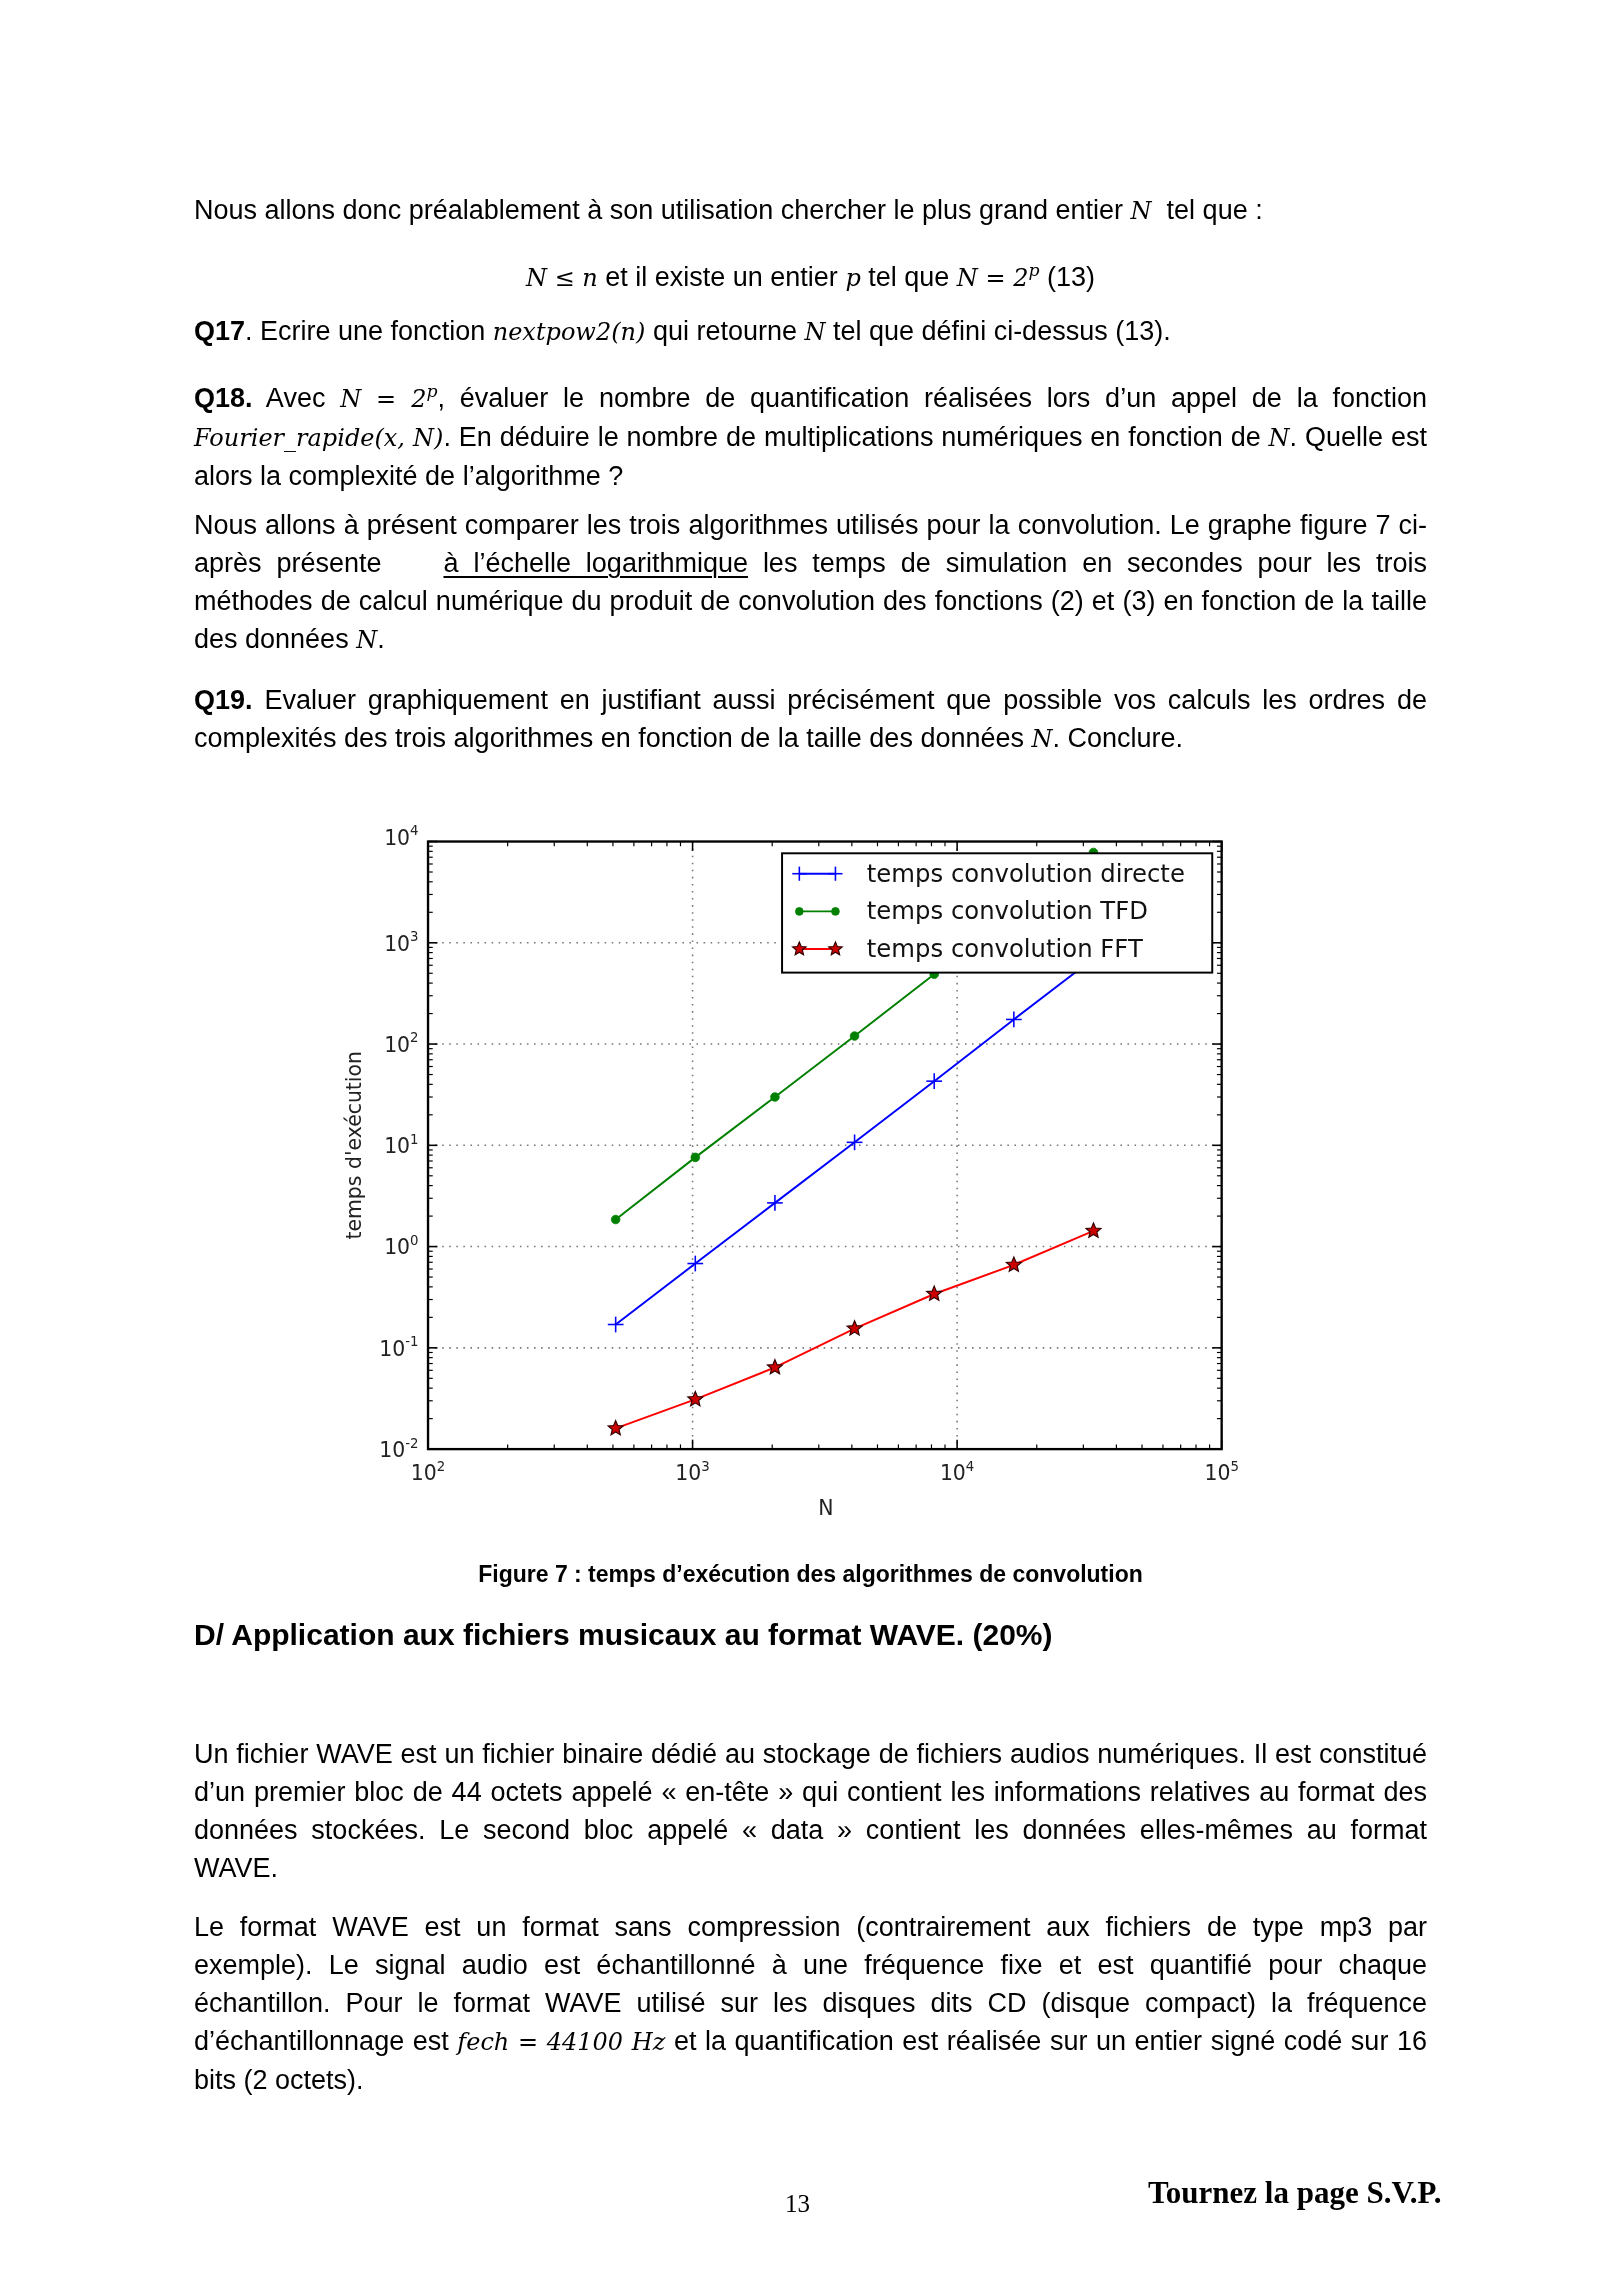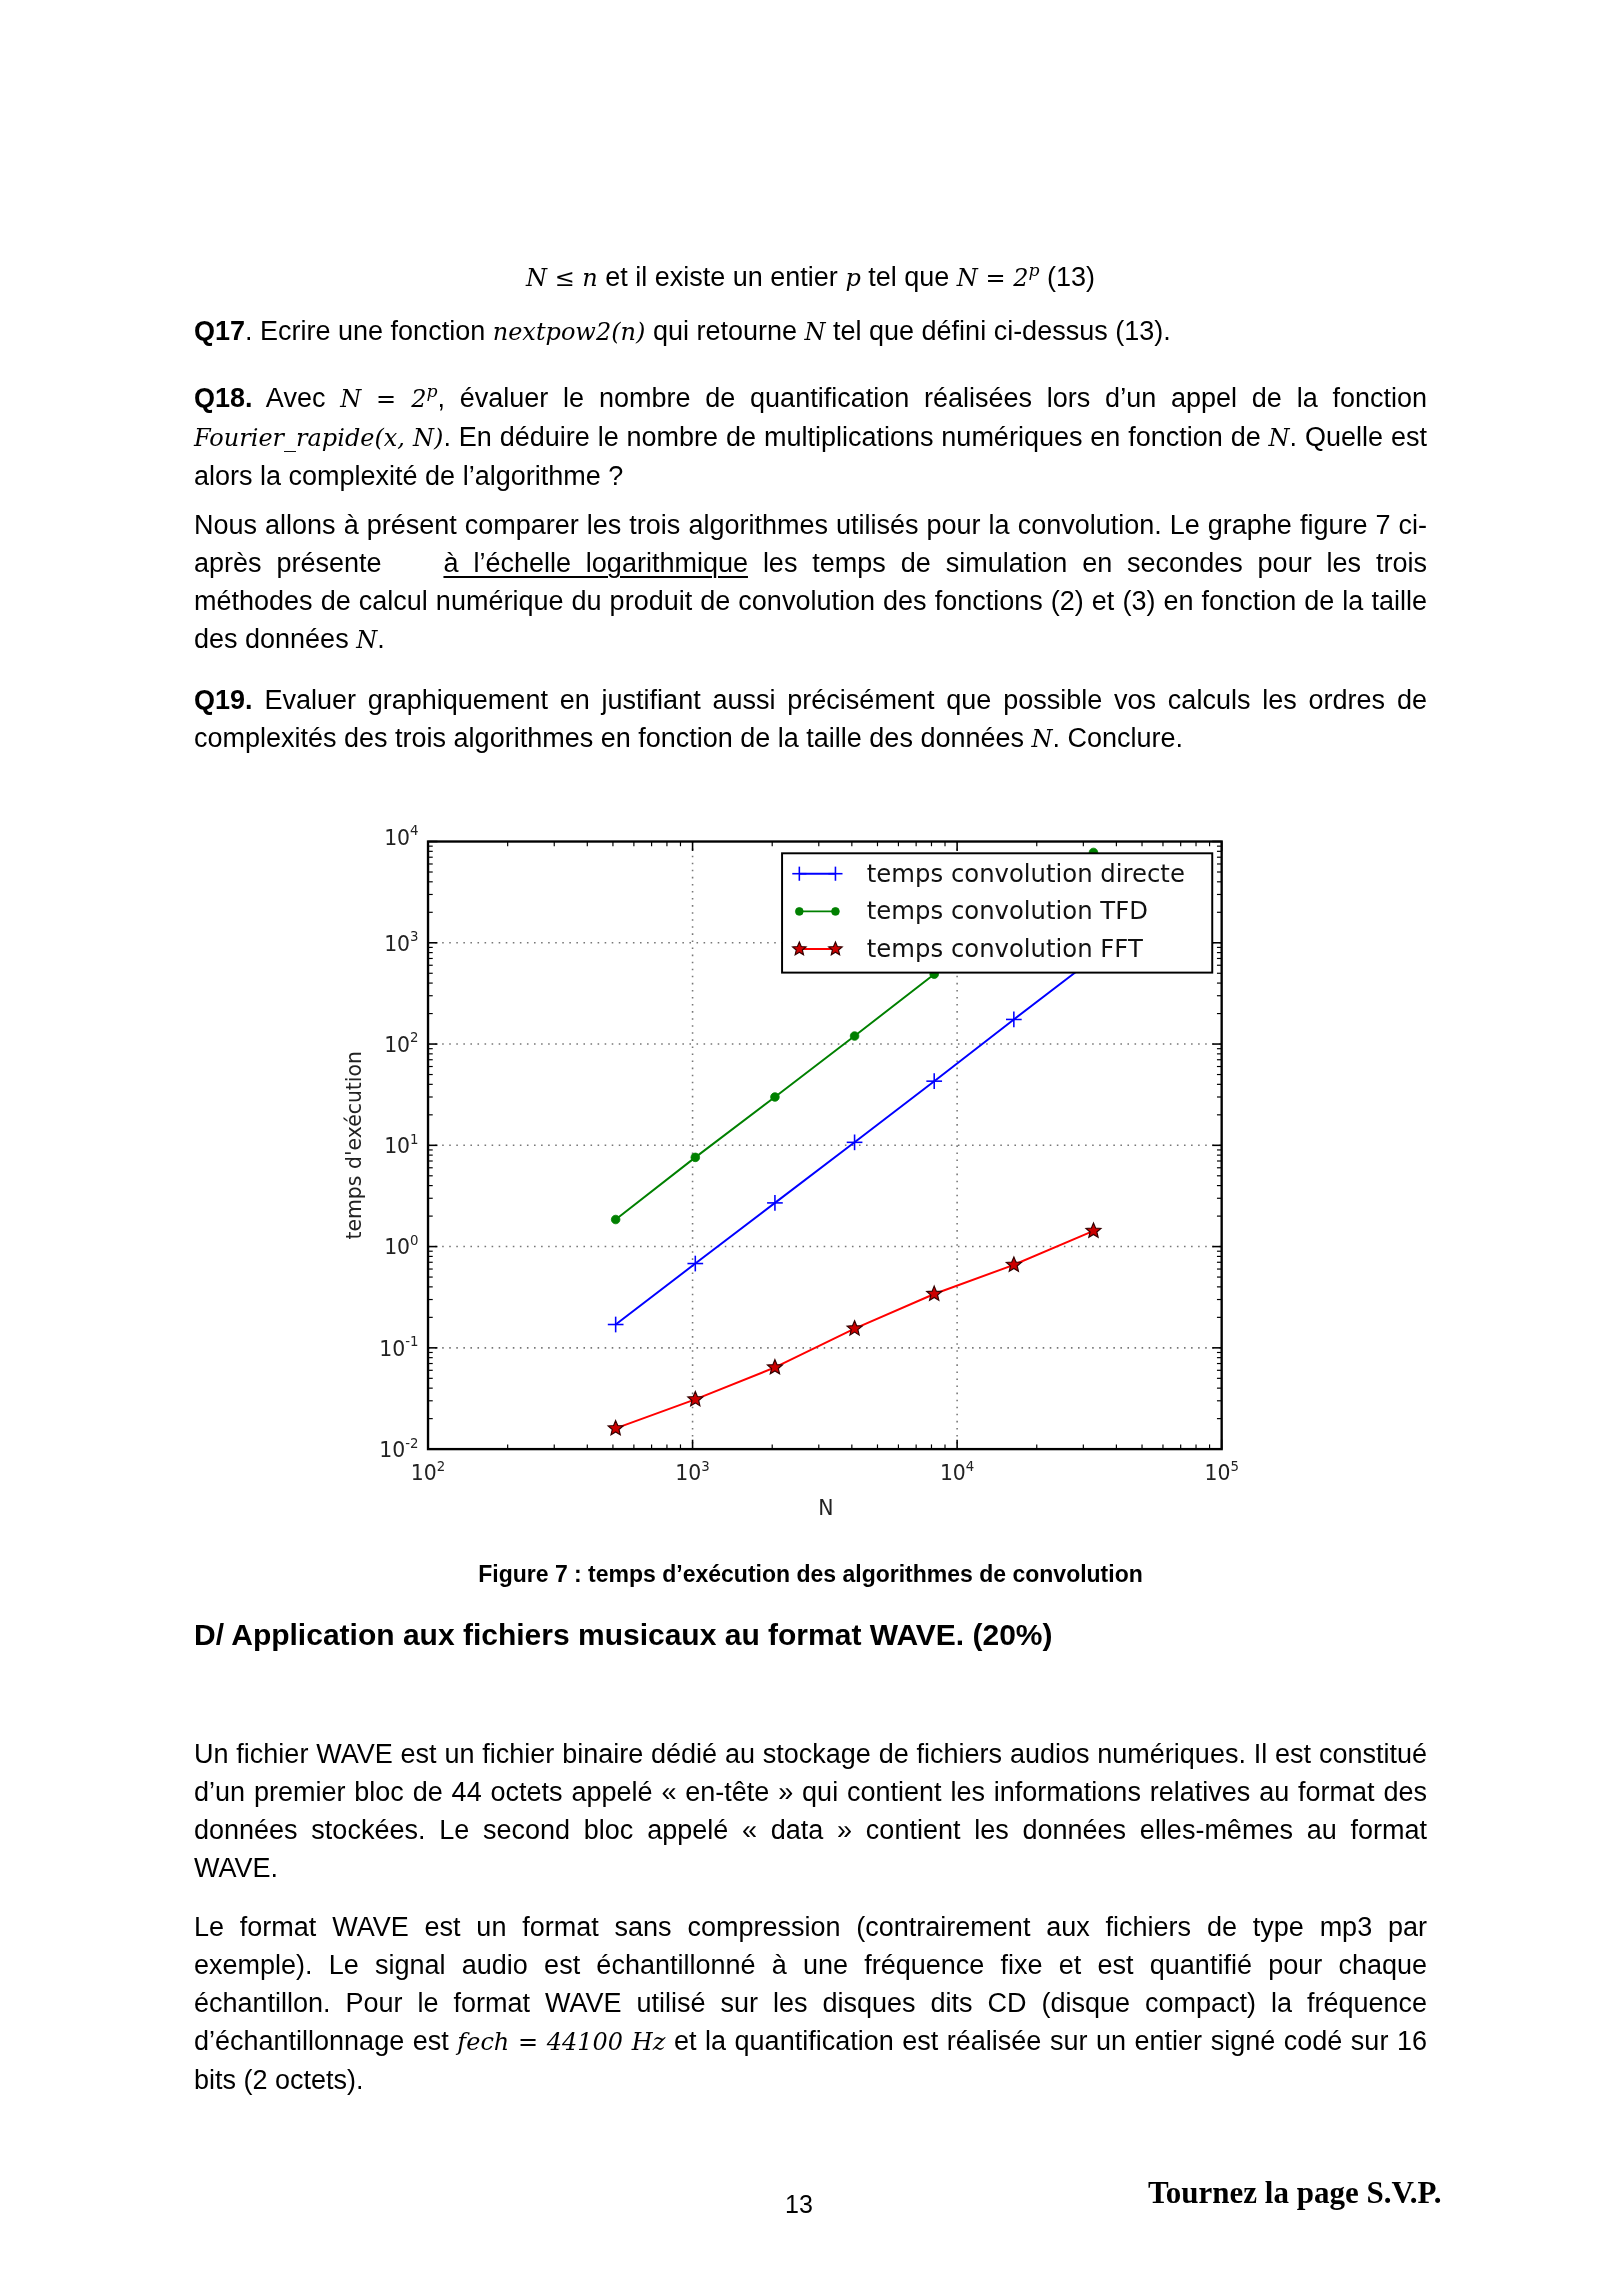--- a/index.html
+++ b/index.html
@@ -11,30 +11,35 @@
   .p.last-left { text-align-last: left; }
   .center { text-align: center; }
   .m { font-family: "DejaVu Serif", serif; font-style: italic; font-size: 24px; }
   .b { font-weight: bold; }
   .u { text-decoration: underline; text-decoration-thickness: 2.4px; text-underline-offset: 3.9px; margin-left: 47px; }
   .caption { position: absolute; left: 194px; width: 1233px; text-align: center; font-weight: bold;
              font-size: 23px; line-height: 38px; }
   .h1 { position: absolute; left: 194px; font-weight: bold; font-size: 30px; line-height: 39px; }
   .h2 { position: absolute; left: 194px; font-weight: bold; font-size: 27px; line-height: 38px; }
   .pagenum { position: absolute; left: 785px; top: 2190px; font-size: 25px;
-             font-family: Liberation Sans, sans-serif; }
+             font-family: Liberation Serif, serif; }
   .turn { position: absolute; left: 1148px; top: 2175px; font-size: 31px; font-weight: bold;
           font-family: "Liberation Serif", serif; }
   svg text { font-family: "DejaVu Sans", sans-serif; }
 </style>
 </head>
 <body>
 
 <div class="page">
 
+  <p class="p" style="top:191px;">
+    <span>Nous allons donc préalablement à son utilisation chercher le plus grand entier</span>
+    <span class="m">N</span>&nbsp;
+    <span>tel que :</span>
+  </p>
 
   <p class="p center" style="top:251px; text-align:center;">
     <span class="m">N ≤ n</span>
     <span>et il existe un entier</span>
     <span class="m">p</span>
     <span>tel que</span>
     <span class="m">N = 2</span><sup class="m" style="font-size:17.3px">p</sup>
     <span>(13)</span>
   </p>
 

